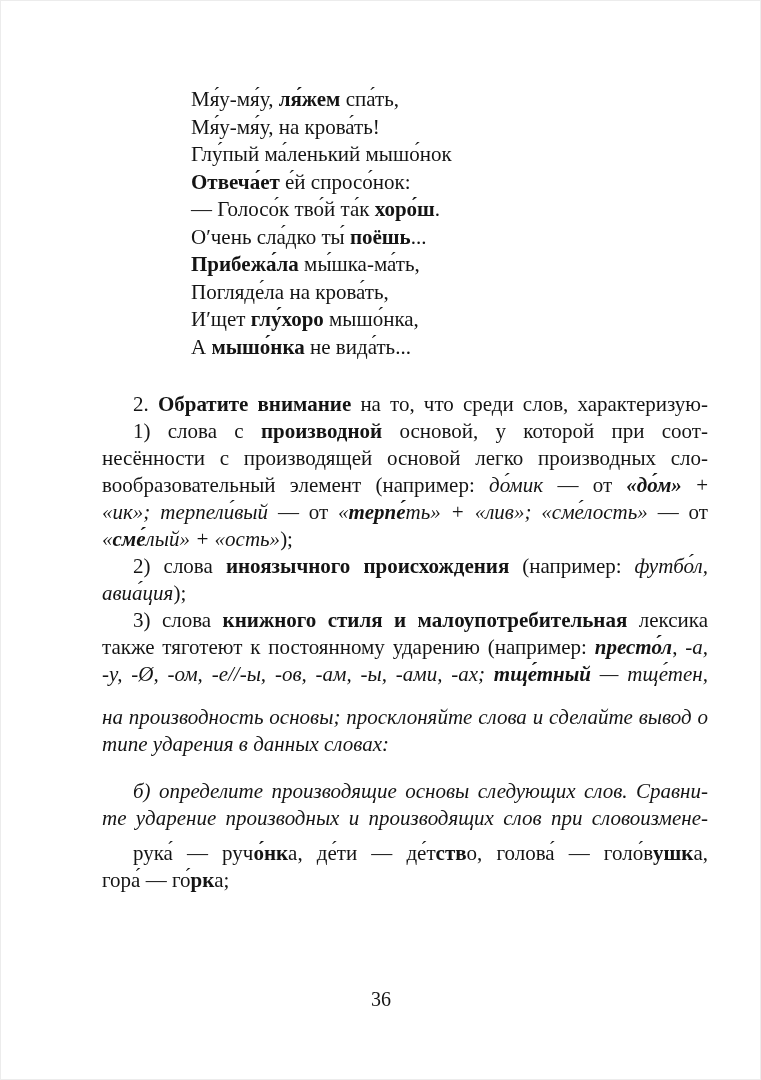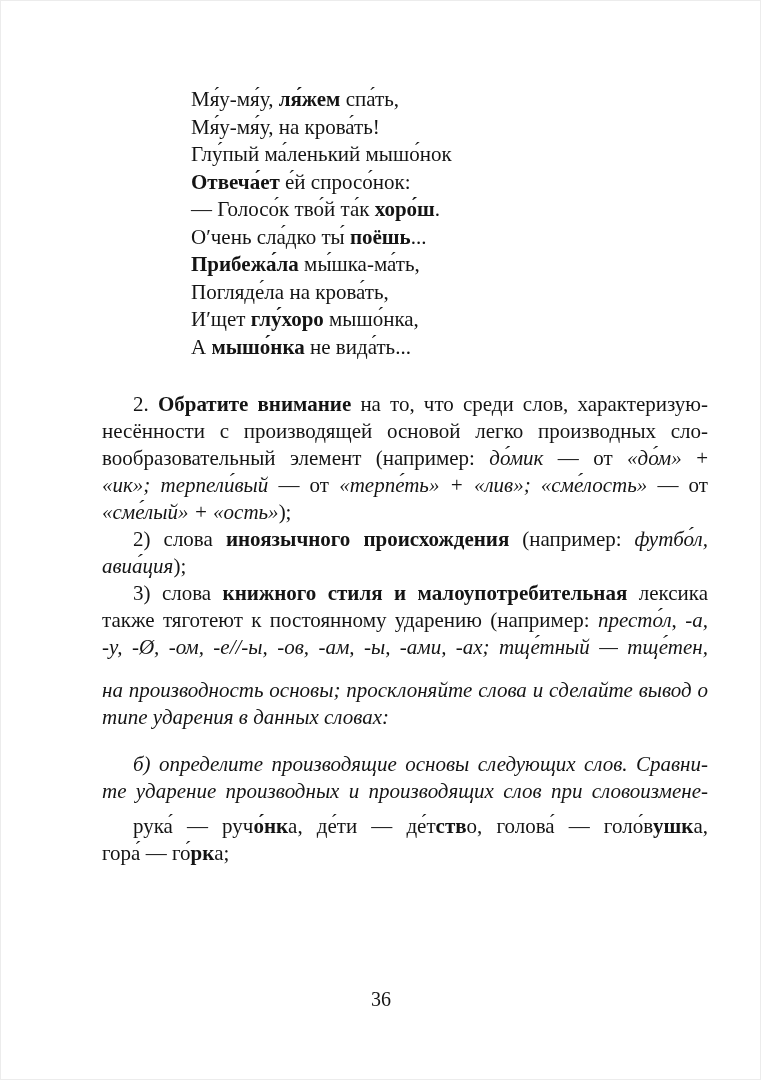--- a/index.html
+++ b/index.html
@@ -30,21 +30,21 @@
     font-size: 21px;
     line-height: 27px;
     margin-left: 24px;
   }
   .para { margin: 0; }
   .line { white-space: normal; }
   .line.just { text-align: justify; text-align-last: justify; }
   .line.indent { text-indent: 31px; }
   .seg-b  { font-weight: bold; }
   .seg-i  { font-style: italic; }
-  .seg-bi { font-weight: normal; font-style: italic; }
+  .seg-bi { font-weight: bold; font-style: italic; }
   .page-number {
     position: absolute;
     left: 78px;
     top: 988px;
     width: 606px;
     text-align: center;
     font-size: 20px;
   }
 </style>
 </head>
@@ -61,20 +61,21 @@
       <div class="line"><span class="seg-b">Прибежа́ла</span><span> мы́шка-ма́ть,</span></div>
       <div class="line"><span>Погляде́ла на крова́ть,</span></div>
       <div class="line"><span>Иʹщет </span><span class="seg-b">глу́хоро</span><span> мышо́нка,</span></div>
       <div class="line"><span>А </span><span class="seg-b">мышо́нка</span><span> не вида́ть...</span></div>
     </div>
   <div class="body-text">
       <div class="para">
         <div class="line just indent"><span>2. </span><span class="seg-b">Обратите внимание</span><span> на то, что среди слов, характеризую-</span></div>
       </div>
       <div class="para">
+        <div class="line just indent"><span>1) слова с </span><span class="seg-b">производной</span><span> основой, у которой при соот-</span></div>
         <div class="line just"><span>несённости с производящей основой легко производных сло-</span></div>
         <div class="line just"><span>вообразовательный элемент (например: </span><span class="seg-i">до́мик</span><span> — от </span><span class="seg-bi">«до́м»</span><span> +</span></div>
         <div class="line just"><span class="seg-i">«ик»; терпели́вый</span><span> — от </span><span class="seg-i">«</span><span class="seg-bi">терпе́</span><span class="seg-i">ть» + «лив»; «сме́лость»</span><span> — от</span></div>
         <div class="line"><span class="seg-i">«</span><span class="seg-bi">сме́</span><span class="seg-i">лый» + «ость»</span><span>);</span></div>
       </div>
       <div class="para">
         <div class="line just indent"><span>2) слова </span><span class="seg-b">иноязычного происхождения</span><span> (например: </span><span class="seg-i">футбо́л,</span></div>
         <div class="line"><span class="seg-i">авиа́ция</span><span>);</span></div>
       </div>
       <div class="para">

